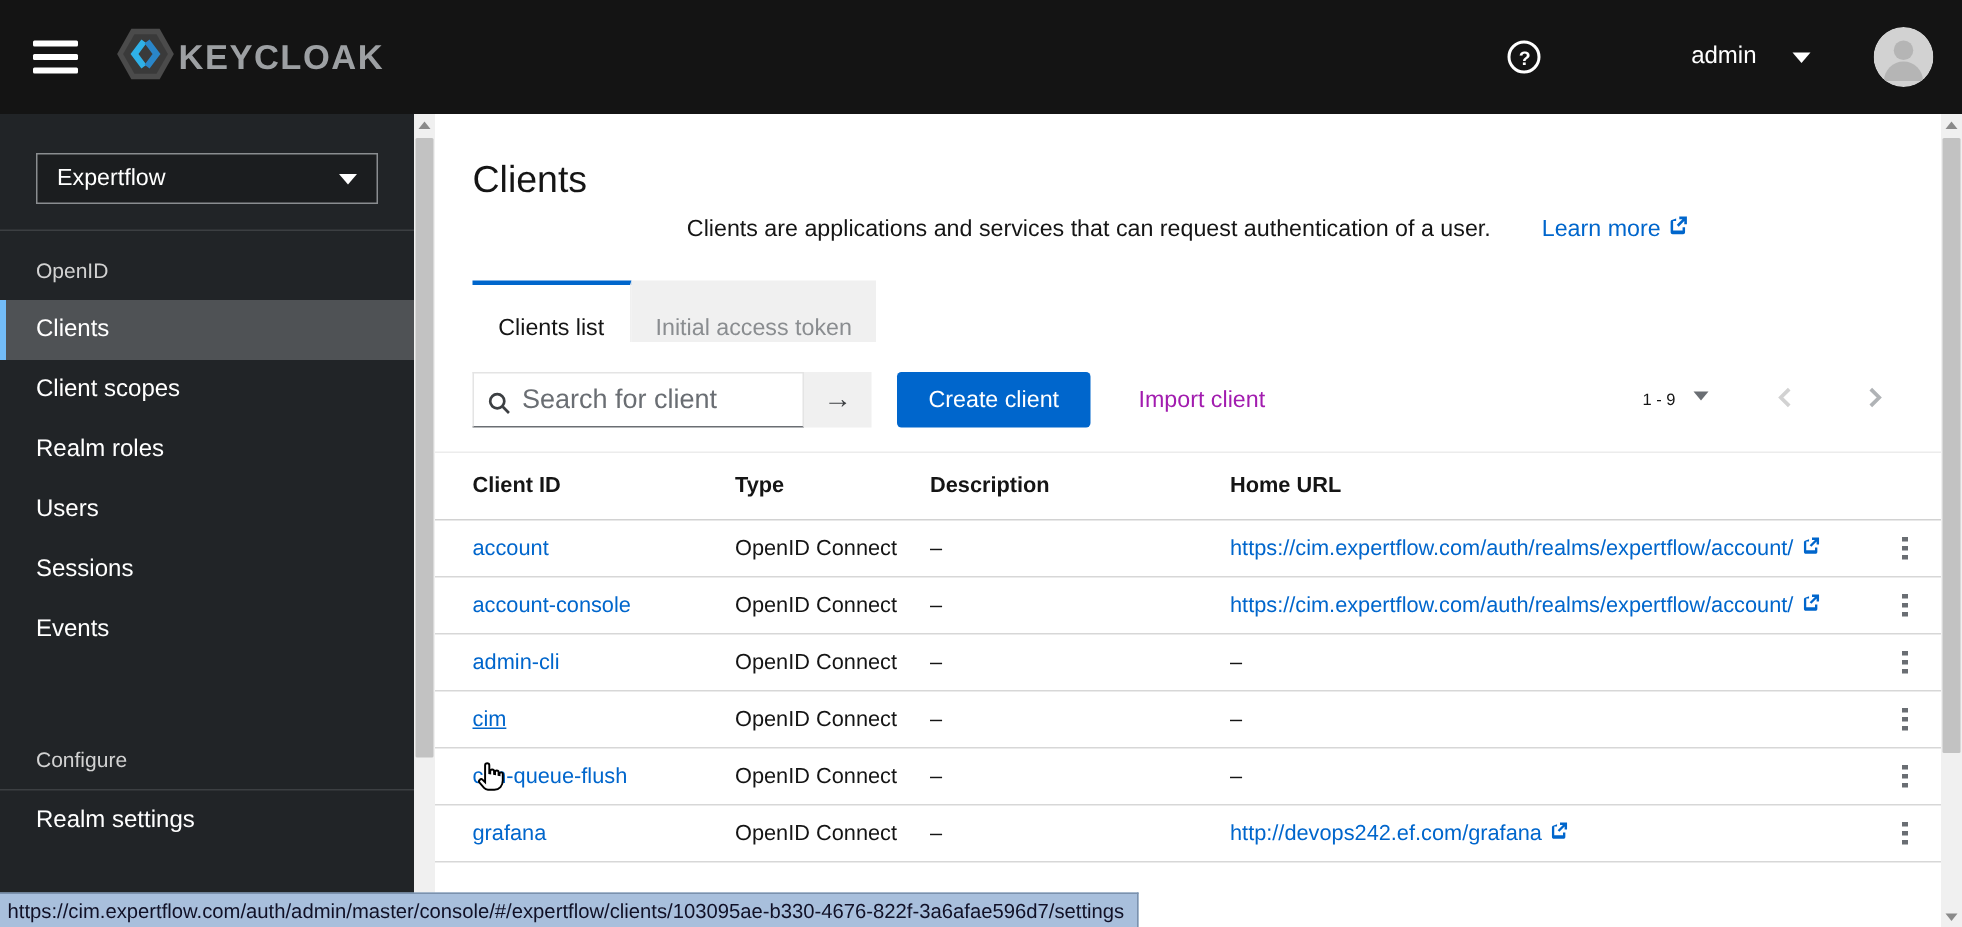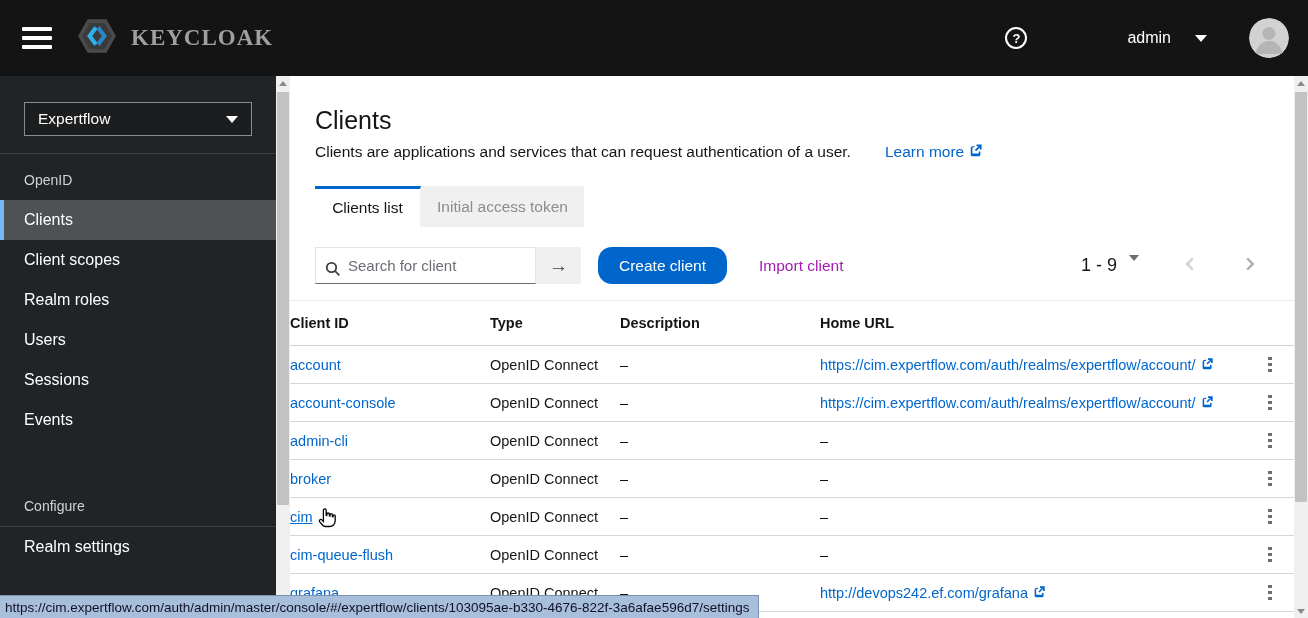--- a/index.html
+++ b/index.html
@@ -4,21 +4,21 @@
 <style>
   * { margin:0; padding:0; box-sizing:border-box; }
   html,body { width:1308px; height:618px; }
   body { font-family:"Liberation Sans","DejaVu Sans",sans-serif; background:#fff; overflow:hidden; }
   .screen { position:relative; width:1308px; height:618px; background:#fff; overflow:hidden; }
 
   
   .topbar { position:absolute; left:0; top:0; width:1308px; height:76px; background:#141414; display:flex; align-items:center; z-index:5; }
   .hamburger { margin-left:22px; width:30px; height:22px; display:flex; flex-direction:column; justify-content:space-between; background:none; border:none; cursor:pointer; }
   .hamburger span { display:block; width:30px; height:4px; background:#fff; border-radius:1px; }
-  .brand { display:flex; align-items:center; margin-left:24px; gap:13px;font-family:Liberation Serif, serif; }
+  .brand { display:flex; align-items:center; margin-left:24px; gap:1px; }
   .brand-text { font-size:23px; font-weight:bold; letter-spacing:1px; color:#9da0a3; }
   .topbar-right { margin-left:auto; display:flex; align-items:center; }
   .help-btn { background:none; border:none; cursor:pointer; width:24px; height:24px; position:relative; }
   .help-ring { display:flex; align-items:center; justify-content:center; width:22px; height:22px; border:2px solid #fff; border-radius:50%; color:#fff; font-size:13px; font-weight:bold; }
   .user-menu { display:flex; align-items:center; margin-left:98px; background:none; border:none; cursor:pointer; }
   .user-name { color:#fff; font-size:16px; }
   .caret-down { width:0; height:0; border-left:6px solid transparent; border-right:6px solid transparent; border-top:7px solid #fff; margin-left:24px; }
   .avatar { width:40px; height:40px; border-radius:50%; overflow:hidden; margin-left:42px; margin-right:19px; cursor:pointer; }
 
   
@@ -40,47 +40,47 @@
   .sb-right { left:1294px; }
   .scroll-arrow { position:absolute; left:0; width:14px; height:14px; display:flex; align-items:center; justify-content:center; }
   .tri-up { width:0; height:0; border-left:4px solid transparent; border-right:4px solid transparent; border-bottom:5px solid #8a8a8a; }
   .tri-dn { width:0; height:0; border-left:4px solid transparent; border-right:4px solid transparent; border-top:5px solid #8a8a8a; }
   .scroll-thumb { position:absolute; left:1px; width:12px; background:#c2c2c2; border-radius:1px; }
 
   
   .main { position:absolute; left:290px; top:76px; width:1004px; height:542px; background:#fff; overflow:hidden; }
   .page-head { padding:30px 25px 0 25px; }
   .page-title { font-size:25px; font-weight:500; color:#151515; }
-  .page-desc { margin-top:8px; font-size:15.5px; color:#151515; display:flex; align-items:center; }
+  .page-desc { margin-top:8px; font-size:15.5px; color:#151515; display:flex; align-items:center;justify-content:center; }
   .learn-more { color:#0066cc; text-decoration:none; margin-left:34px; display:inline-flex; align-items:center; gap:5px; cursor:pointer; }
 
   .tabs { display:flex; margin:25px 0 0 25px; height:41px; }
-  .tab { display:flex; align-items:center; justify-content:center; font-size:15.5px; cursor:pointer; }
+  .tab { display:flex; align-items:flex-end; justify-content:center; font-size:15.5px; cursor:pointer; }
   .tab.active { width:106px; background:#fff; color:#151515; border-top:3px solid #0066cc; border-right:1px solid #f0f0f0; }
   .tab.inactive { width:163px; background:#f0f0f0; color:#8a8d90; }
 
   .toolbar { display:flex; align-items:center; margin:20px 25px 0 25px; height:37px; }
   .search-wrap { display:flex; height:37px; }
-  .search-input { width:221px; height:37px; border:1px solid #e4e4e4; border-bottom:1px solid #6a6e73; padding:0 8px 1px 32px; font-size:15px; color:#151515; font-family:inherit; }
+  .search-input { width:221px; height:37px; border:1px solid #e4e4e4; border-bottom:1px solid #6a6e73; padding:0 8px 1px 32px; font-size:18px; color:#151515; font-family:inherit; }
   .search-input::placeholder { color:#6a6e73; }
   .search-icon { position:absolute; margin:10px 0 0 10px; pointer-events:none; }
   .search-go { width:45px; height:37px; background:#f0f0f0; border:none; color:#3c3f42; font-size:19px; cursor:pointer; }
-  .btn-primary { margin-left:17px; height:37px; padding:0 21px; background:#0066cc; color:#fff; border:none; border-radius:14px; font-size:15.5px; cursor:pointer; }
+  .btn-primary { margin-left:17px; height:37px; padding:0 21px; background:#0066cc; color:#fff; border:none; border-radius:3px; font-size:15.5px; cursor:pointer; }
   .import-link { margin-left:32px; color:#a21caf; font-size:15.5px; text-decoration:none; cursor:pointer; }
   .pagination { margin-left:auto; margin-right:10px; display:flex; align-items:center; }
-  .page-range-btn { display:flex; align-items:flex-start; background:none; border:none; cursor:pointer; font-size:18px; color:#151515; gap:12px;margin-left:36px; }
+  .page-range-btn { display:flex; align-items:flex-start; background:none; border:none; cursor:pointer; font-size:11px; color:#151515; gap:12px;margin-left:36px; }
   .page-range-btn .caret-down { border-top-color:#6a6e73; border-left-width:5px; border-right-width:5px; border-top-width:6px; margin-left:0; }
   .pg-prev,.pg-next { background:none; border:none; margin-left:42px; cursor:pointer; }
   .pg-prev { color:#d2d2d2; }
   .pg-next { color:#b0b3b6; }
 
   .clients-table { width:100%; border-collapse:collapse; margin-top:16px; border-top:1px solid #ececec; }
   .clients-table th { text-align:left; font-size:14.5px; font-weight:bold; color:#151515; height:45px; border-bottom:1px solid #d2d2d2; }
   .clients-table td { height:38px; border-bottom:1px solid #d7d7d7; font-size:14.5px; color:#151515; }
-  .clients-table th:first-child, .clients-table td:first-child { }
+  .clients-table th:first-child, .clients-table td:first-child { padding-left:25px; }
   .col-id{width:200px;} .col-type{width:130px;} .col-desc{width:200px;} .col-url{width:auto;} .col-kebab{width:48px;}
   .cell-link { color:#0066cc; text-decoration:none; cursor:pointer; }
   .cell-link.hovered { text-decoration:underline; }
   .url-link { color:#0066cc; text-decoration:none; display:inline-flex; align-items:center; gap:5px; cursor:pointer; }
   .kebab { background:none; border:none; display:flex; flex-direction:column; gap:2.5px; align-items:center; margin:0 auto; cursor:pointer; padding:4px; }
   .kebab i { width:3.5px; height:3.5px; background:#6a6e73; display:block; }
 
   
   .statusbar { position:absolute; left:0; bottom:0; height:23px; background:#a8bfdc; border-top:1px solid #7b91ad; border-right:1px solid #7b91ad; display:flex; align-items:center; padding:0 9px 0 5px; font-size:13.5px; color:#101026; white-space:nowrap; z-index:9; }
   .cursor-overlay { position:absolute; left:316px; top:505px; z-index:8; pointer-events:none; }
@@ -296,33 +296,20 @@
     <td>–</td>
     <td>
               <button class="kebab">
                 <i></i>
                 <i></i>
                 <i></i>
               </button>
             </td>
   </tr>
           <tr>
-    <td><a class="cell-link">broker</a></td>
-    <td>OpenID Connect</td>
-    <td>–</td>
-    <td>–</td>
-    <td>
-              <button class="kebab">
-                <i></i>
-                <i></i>
-                <i></i>
-              </button>
-            </td>
-  </tr>
-          <tr>
     <td><a class="cell-link hovered">cim</a></td>
     <td>OpenID Connect</td>
     <td>–</td>
     <td>–</td>
     <td>
               <button class="kebab">
                 <i></i>
                 <i></i>
                 <i></i>
               </button>

